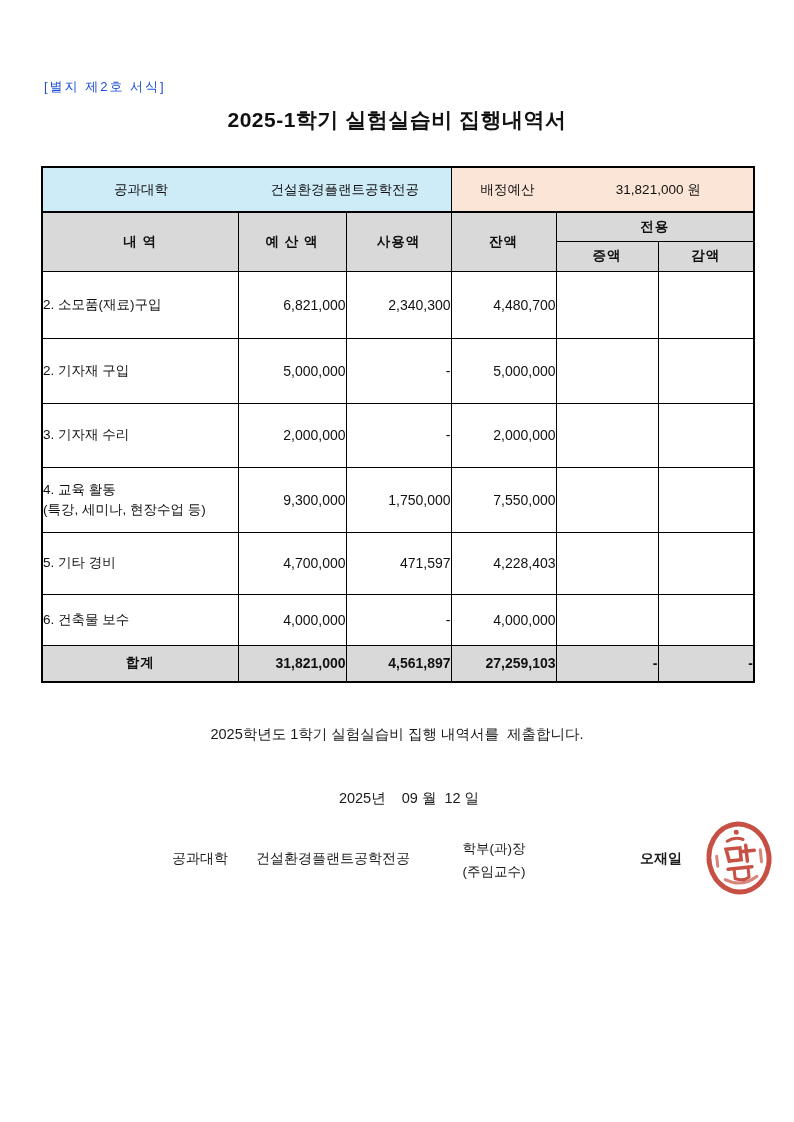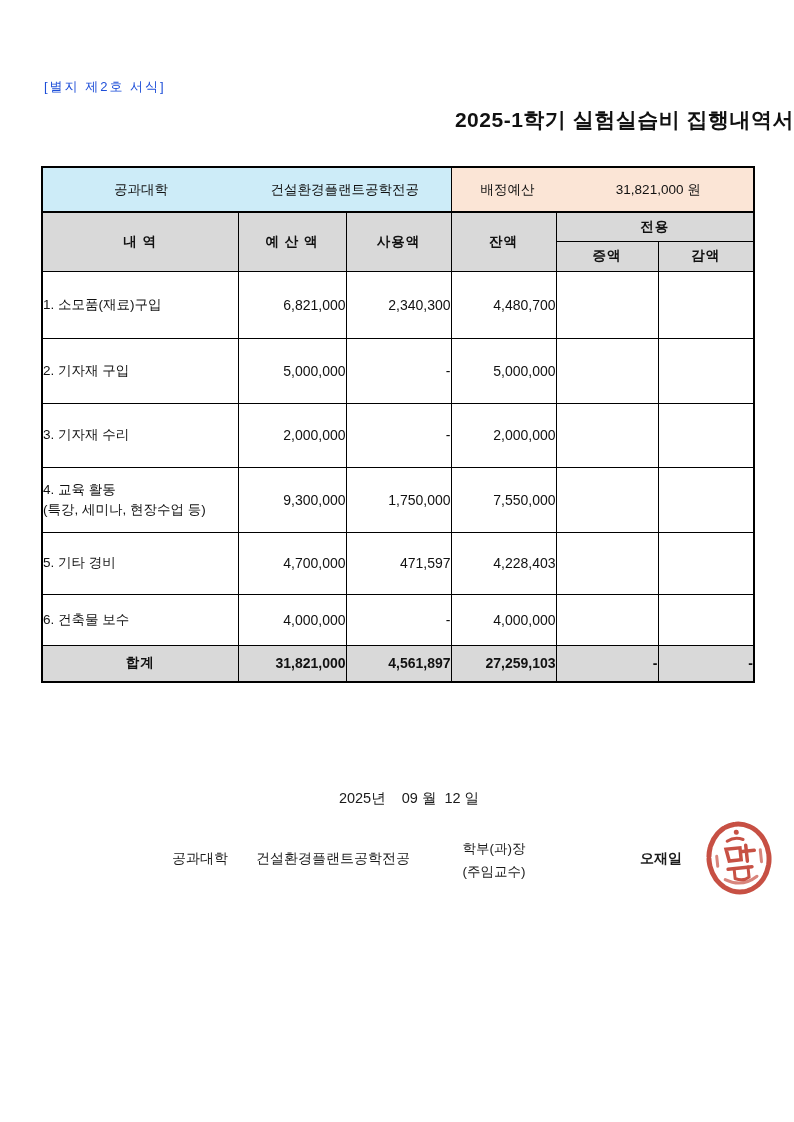--- a/index.html
+++ b/index.html
@@ -18,21 +18,21 @@
     position: absolute;
     left: 44px; top: 78px;
     font-size: 13px;
     letter-spacing: 2px;
     color: #1d4ed8;
   }
   .title {
     position: absolute;
     left: 0; top: 106px;
     width: 100%;
-    text-align: right;
+    text-align: center;
     font-size: 21px;
     font-weight: bold;
     letter-spacing: 0.5px;
     color: #111;
   }
   
   table.main-table {
     position: absolute;
     left: 41px; top: 166px;
     width: 712px;
@@ -140,21 +140,21 @@
         <td rowspan="2" class="hcell">잔액</td>
         <td colspan="2" class="hcell">전용</td>
       </tr>
       <tr class="head-row-2">
         <td class="hcell">증액</td>
         <td class="hcell">감액</td>
       </tr>
 
       <tr class="r1">
         <td class="item">
-          <div>1. 소모품(재료)구입</div>
+          <div>2. 소모품(재료)구입</div>
           <div></div>
         </td>
         <td class="num">6,821,000</td>
         <td class="num">2,340,300</td>
         <td class="num">4,480,700</td>
         <td class="num"></td>
         <td class="num"></td>
       </tr>
       <tr class="r2">
         <td class="item">
@@ -216,20 +216,21 @@
         <td class="item">합계</td>
         <td class="num">31,821,000</td>
         <td class="num">4,561,897</td>
         <td class="num">27,259,103</td>
         <td class="num">-</td>
         <td class="num">-</td>
       </tr>
     </tbody>
   </table>
 
+  <div class="submission">2025학년도 1학기 실험실습비 집행 내역서를  제출합니다.</div>
   <div class="date-line">2025년    09 월  12 일</div>
 
   <div class="sig-college">공과대학</div>
   <div class="sig-dept">건설환경플랜트공학전공</div>
   <div class="sig-position">
     <div>학부(과)장</div>
     <div>(주임교수)</div>
   </div>
   <div class="sig-name">오재일</div>
 

